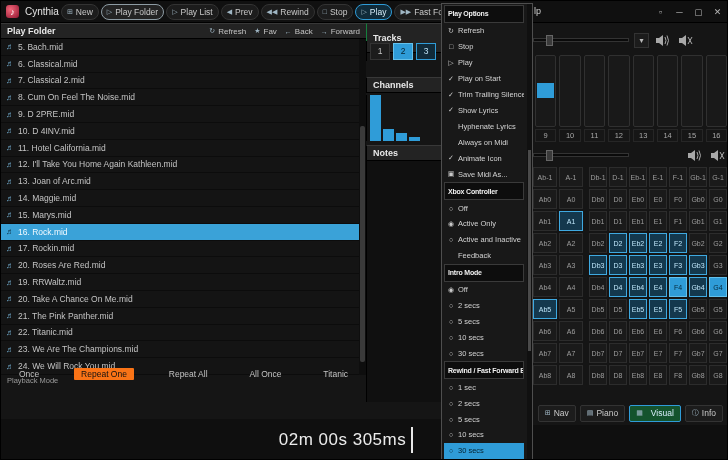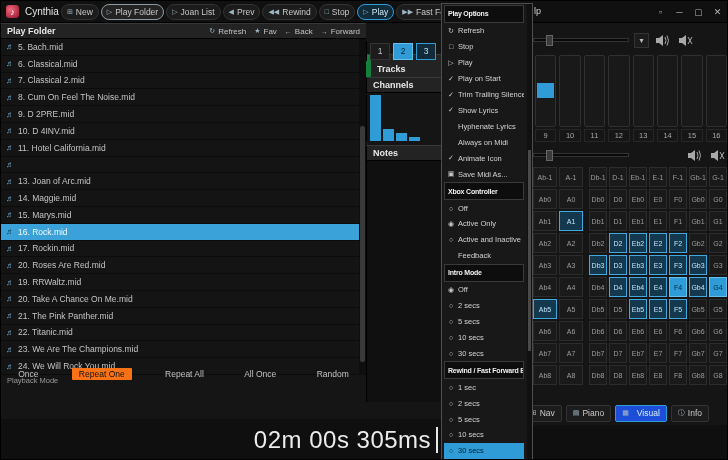--- a/index.html
+++ b/index.html
@@ -34,35 +34,35 @@
   .file-row.selected .fico { color:#0d3347; }
   .list-scroll { position:absolute; left:358px; top:38px; width:7px; height:336px; background:#0e0e0e; }
   .list-thumb { position:absolute; left:1px; width:5px; top:26%; height:70%; background:#3a3a3a; border-radius:2px; }
   .pm-label { position:absolute; left:6px; top:375px; font-size:7.5px; color:#9a9a9a;text-align:center; }
   .pm-row { position:absolute; left:0; top:367px; width:365px; height:15px; display:flex; align-items:flex-start; justify-content:space-around;gap:6px; }
   .pm-opt { font-size:8.5px; color:#c4c4c4; padding:1px 7px; border-radius:1px; }
   .pm-opt.selected { background:#f97316; color:#111; }
   .pp-head { left:0; top:401px; width:440px; height:17px; }
 
   
-  .tr-head { left:365px; top:22px; width:75px; height:30px; border-left:5px solid #15803d;margin-top:31px; }
+  .tr-head { left:365px; top:22px; width:75px; height:30px; border-left:1px solid #15803d; }
   .trk-row { position:absolute; left:365px; top:40px; width:75px; height:20px; display:flex; gap:3px; padding:0 3px; align-items:center; border-left:1px solid #000; }
   .trk { width:20px; height:17px; border:1px solid #333; background:#1c1c1c; font-size:8.5px; display:flex; align-items:center; justify-content:center; color:#c4c4c4; }
   .trk.active { background:#2f9cd8; border-color:#63c1ec; color:#06222f; }
   .trk.armed { border-color:#2f9cd8; background:#112b3a; color:#bfe2f5; }
   .ch-head { left:365px; top:76px; width:75px; height:16px; border-left:1px solid #000; }
   .ch-chart { position:absolute; left:365px; top:94px; width:75px; height:46px; display:flex; align-items:flex-end; gap:2px; padding:0 3px; border-left:1px solid #000; }
   .cbar { width:11px; background:#2f9cd8; }
   .nt-head { left:365px; top:144px; width:75px; height:16px; border-left:1px solid #000; }
   .nt-area { position:absolute; left:365px; top:160px; width:75px; height:241px; background:#101010; border-left:1px solid #000; }
 
   
   .bstrip { position:absolute; left:0; top:418px; width:728px; height:42px; background:#0f0f0f; z-index:1; }
   .time-wrap { position:absolute; left:0; top:420px; width:690px; height:38px; display:flex; align-items:center; justify-content:center; z-index:11; pointer-events:none; }
-  .time { font-size:24px; color:#ececec; letter-spacing:0.5px; }
+  .time { font-size:17px; color:#ececec; letter-spacing:0.5px; }
   .tcaret { display:inline-block; width:2px; height:26px; background:#e8e8e8; margin-left:5px; vertical-align:middle; }
 
   
   .vol-row { position:absolute; display:flex; align-items:center; gap:5px; }
   .vr-a { left:532px; top:29px; width:194px; height:20px; }
   .vr-b { left:532px; top:145px; width:194px; height:18px; }
   .vslider { position:relative; width:96px; height:4px; background:#0a0a0a; border:1px solid #333; flex:none; }
   .vthumb { position:absolute; left:12px; top:-4px; width:7px; height:11px; background:#3a3a3a; border:1px solid #666; }
   .sqbtn { width:15px; height:15px; border:1px solid #333; background:#1c1c1c; color:#bbb; font-size:8px; display:flex; align-items:center; justify-content:center; flex:none; }
   .spk { width:18px; height:14px; display:flex; align-items:center; justify-content:center; flex:none; }
@@ -70,23 +70,23 @@
   .mbar { position:relative; flex:1; border:1px solid #303030; background:#191919; border-radius:2px; }
   .mlevel { position:absolute; left:1px; right:1px; top:38%; height:22%; background:#2f9cd8; }
   .mnums { position:absolute; left:534px; top:128px; width:192px; height:13px; display:flex; gap:3px; }
   .mnum { flex:1; text-align:center; font-size:7.5px; color:#a8a8a8; border:1px solid #262626; background:#161616; line-height:11px; }
   .ngrid { position:absolute; top:166px; display:grid; gap:2px; }
   .ngl { left:532px; grid-template-columns:repeat(2,24px); grid-auto-rows:20px; }
   .ngr { left:588px; grid-template-columns:repeat(7,18px); grid-auto-rows:20px; }
   .ncell { border:1px solid #2c2c2c; background:#1a1a1a; color:#9d9d9d; font-size:7px; display:flex; align-items:center; justify-content:center; overflow:hidden; }
   .ncell.on { border-color:#3fa9e0; background:#14384d; color:#bfe6fa; }
   .ncell.fill { background:#2f9cd8; border-color:#63c1ec; color:#062a3c; }
-  .rtoolbar { position:absolute; left:530px; top:400px; width:198px; height:24px; display:flex; align-items:center; justify-content:flex-end; gap:4px; padding-right:20px; background:#151515; z-index:3; }
+  .rtoolbar { position:absolute; left:530px; top:400px; width:198px; height:24px; display:flex; align-items:center; justify-content:flex-end; gap:4px; padding-right:6px; background:#151515; z-index:3; }
   .rbtn { display:flex; align-items:center; gap:3px; height:17px; padding:0 6px; font-size:8.5px; background:#1c1c1c; border:1px solid #333; color:#c9c9c9; border-radius:2px; }
-  .rbtn.active { border-color:#2f9cd8; background:#1d4ed8; color:#d8eefb;gap:8px; }
+  .rbtn.active { border-color:#2f9cd8; background:#14532d; color:#d8eefb;gap:8px; }
   .rbtn .ti { font-size:7px; color:#9fb6c4; }
 
   
   .menu { position:absolute; left:440px; top:2px; width:92px; height:458px; background:#181818; border:1px solid #4e4e4e; z-index:10; display:flex; flex-direction:column; padding:1px 8px 1px 2px; }
   .mhead { flex:1; display:flex; align-items:center; background:#0d0d0d; border:1px solid #3a3a3a; color:#f0f0f0; font-weight:bold; font-size:7px; padding:0 3px; white-space:nowrap; overflow:hidden; letter-spacing:-0.2px; }
   .mitem { flex:1; display:flex; align-items:center; gap:2px; font-size:7.5px; color:#d2d2d2; padding:0 2px; white-space:nowrap; overflow:hidden; }
   .mitem .mico { width:10px; flex:none; font-size:7px; color:#c9c9c9; text-align:center; }
   .mitem.hl { background:#2f9cd8; color:#06222f; }
   .mitem.hl .mico { color:#06222f; }
   .menu-scroll { position:absolute; right:1px; top:1px; bottom:1px; width:5px; background:#101010; }
@@ -104,21 +104,21 @@
         <div class="tbtn">
           <span class="ti">⊞</span>
           <span>New</span>
         </div>
         <div class="tbtn active">
           <span class="ti">▷</span>
           <span>Play Folder</span>
         </div>
         <div class="tbtn">
           <span class="ti">▷</span>
-          <span>Joan List</span>
+          <span>Play List</span>
         </div>
         <div class="tbtn">
           <span class="ti">◀</span>
           <span>Prev</span>
         </div>
         <div class="tbtn">
           <span class="ti">◀◀</span>
           <span>Rewind</span>
         </div>
         <div class="tbtn">
@@ -192,20 +192,21 @@
       <div class="file-row">
         <span class="fico">♬</span>
         <span>10. D 4INV.mid</span>
       </div>
       <div class="file-row">
         <span class="fico">♬</span>
         <span>11. Hotel California.mid</span>
       </div>
       <div class="file-row">
         <span class="fico">♬</span>
+        <span>12. I'll Take You Home Again Kathleen.mid</span>
       </div>
       <div class="file-row">
         <span class="fico">♬</span>
         <span>13. Joan of Arc.mid</span>
       </div>
       <div class="file-row">
         <span class="fico">♬</span>
         <span>14. Maggie.mid</span>
       </div>
       <div class="file-row">
@@ -251,21 +252,21 @@
     </div>
   <div class="list-scroll">
       <div class="list-thumb"></div>
     </div>
   <div class="pm-label">Playback Mode</div>
   <div class="pm-row">
       <div class="pm-opt">Once</div>
       <div class="pm-opt selected">Repeat One</div>
       <div class="pm-opt">Repeat All</div>
       <div class="pm-opt">All Once</div>
-      <div class="pm-opt">Random</div>
+      <div class="pm-opt">Titanic</div>
     </div>
 
   <div class="phead tr-head">
     <span>Tracks</span>
   </div>
   <div class="trk-row">
       <div class="trk">1</div>
       <div class="trk active">2</div>
       <div class="trk armed">3</div>
     </div>

